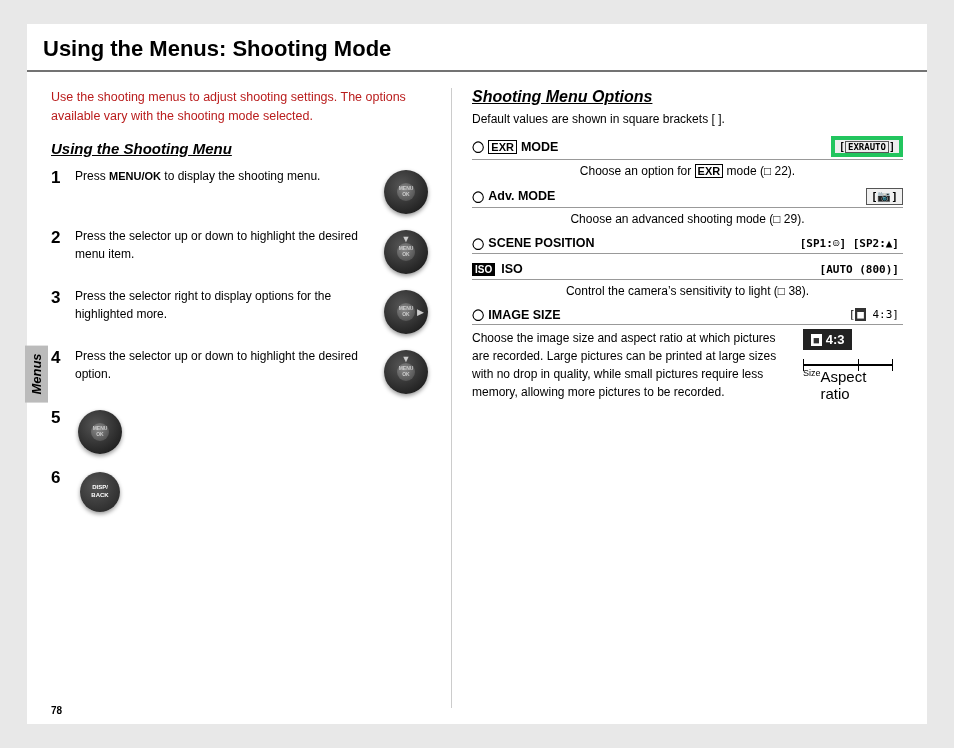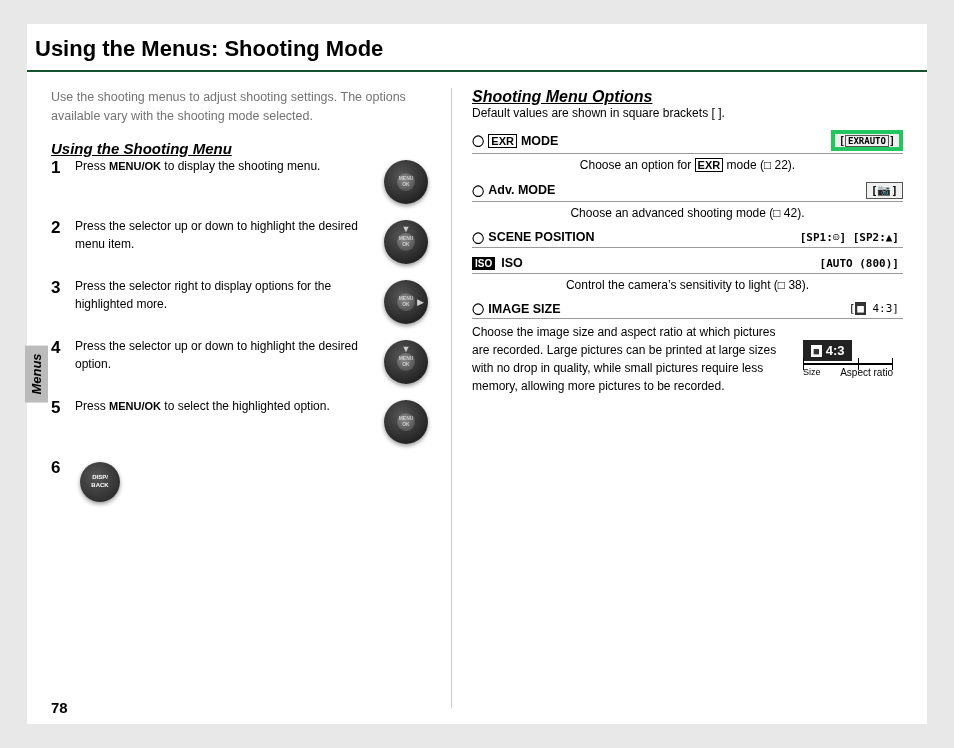--- a/index.html
+++ b/index.html
@@ -15,22 +15,22 @@
     .page {
       width: 900px;
       height: 700px;
       background: #ffffff;
       display: flex;
       flex-direction: column;
       padding: 0;
       position: relative;
     }
     .page-header {
-      border-bottom: 2px solid #14532d;
-      padding: 12px 24px 8px 8px;
+      border-bottom: 2px solid #737373;
+      padding: 12px 24px 8px 16px;
     }
     .page-header h1 {
       font-size: 22px;
       font-weight: bold;
       color: #000;
     }
     .page-content {
       display: flex;
       flex: 1;
       padding: 16px 24px;
@@ -41,29 +41,30 @@
       flex-shrink: 0;
     }
     .right-column {
       flex: 1;
       border-left: 1px solid #ccc;
       padding-left: 20px;
     }
     .intro-text {
       font-size: 12.5px;
       line-height: 1.5;
-      color: #737373;
+      color: #b91c1c;
       margin-bottom: 14px;
     }
     .section-title {
       font-size: 15px;
       font-weight: bold;
       font-style: italic;
       text-decoration: underline;
       color: #000;
+      margin-bottom: 10px;
     }
     .step-list {
       list-style: none;
       padding: 0;
     }
     .step-item {
       display: flex;
       align-items: flex-start;
       margin-bottom: 10px;
       gap: 8px;
@@ -96,21 +97,21 @@
       font-size: 11px;
       margin-top: 20px;
     }
     
     .options-title {
       font-size: 16px;
       font-weight: bold;
       font-style: italic;
       text-decoration: underline;
       color: #000;
-      margin-bottom: 0;
+      margin-bottom: 6px;
     }
     .default-note {
       font-size: 12px;
       color: #000;
       margin-bottom: 10px;
     }
     .menu-option {
       margin-bottom: 8px;
     }
     .menu-option-header {
@@ -140,21 +141,21 @@
     }
     .menu-option-desc {
       font-size: 12px;
       color: #000;
       line-height: 1.4;
       text-align: center;
     }
     .image-size-row {
       display: flex;
       gap: 12px;
-      align-items: center;
+      align-items: flex-start;
       margin-top: 4px;
     }
     .image-size-text {
       font-size: 12px;
       color: #000;
       line-height: 1.5;
       flex: 1;
     }
     .size-diagram {
       display: flex;
@@ -217,21 +218,21 @@
       line-height: 1.2;
     }
     
     .arrow-up::before { content: '▲'; font-size: 9px; color: #ccc; position: absolute; top: 4px; left: 50%; transform: translateX(-50%); }
     .arrow-down::before { content: '▼'; font-size: 9px; color: #ccc; position: absolute; bottom: 4px; left: 50%; transform: translateX(-50%); }
     .arrow-right::before { content: '▶'; font-size: 9px; color: #ccc; position: absolute; right: 4px; top: 50%; transform: translateY(-50%); }
     .page-number {
       position: absolute;
       bottom: 8px;
       left: 24px;
-      font-size: 15px;
+      font-size: 10px;
       font-weight: bold;
       color: #000;
     }
     .iso-badge {
       display: inline-block;
       background: #000;
       color: #fff;
       font-size: 10px;
       font-weight: bold;
       padding: 1px 3px;
@@ -304,23 +305,20 @@
           <div class="step-icon">
             <div class="btn-circle arrow-up arrow-down">
               <div class="btn-circle-inner"></div>
               <span class="btn-circle-label">MENU<br>OK</span>
             </div>
           </div>
         </li>
 
         <li class="step-item">
           <span class="step-number">5</span>
-          <div class="step-content">
-            <p class="step-text">Press <span class="kbd">MENU/OK</span> to select the highlighted option.</p>
-          </div>
           <div class="step-icon">
             <div class="btn-circle">
               <div class="btn-circle-inner"></div>
               <span class="btn-circle-label">MENU<br>OK</span>
             </div>
           </div>
         </li>
 
         <li class="step-item">
           <span class="step-number">6</span>
@@ -354,21 +352,21 @@
       </div>
 
       <div class="menu-option">
         <div class="menu-option-header">
           <span class="menu-option-label">
             <span style="font-size:11px;">◯</span>
             <span> Adv. MODE</span>
           </span>
           <span class="menu-option-value" style="font-size:11px;border:1px solid #555;">[📷]</span>
         </div>
-        <p class="menu-option-desc">Choose an advanced shooting mode (□ 42).</p>
+        <p class="menu-option-desc">Choose an advanced shooting mode (□ 29).</p>
       </div>
 
       <div class="menu-option">
         <div class="menu-option-header">
           <span class="menu-option-label">
             <span style="font-size:11px;">◯</span>
             <span> <b>SCENE POSITION</b></span>
           </span>
           <span class="menu-option-value" style="font-size:11px;border:none;background:none;">[SP1:☺] [SP2:▲]</span>
         </div>
@@ -393,29 +391,29 @@
           </span>
           <span class="menu-option-value" style="font-size:11px;border:none;background:none;font-weight:normal;">[<span style="background:#333;color:#fff;padding:0 2px;">■</span> 4:3]</span>
         </div>
         <div class="image-size-row">
           <p class="image-size-text">Choose the image size and aspect ratio at which pictures are recorded.  Large pictures can be printed at large sizes with no drop in quality, while small pictures require less memory, allowing more pictures to be recorded.</p>
           <div class="size-diagram">
             <div class="size-badge">
               <span style="background:#fff;color:#333;font-size:11px;padding:0 2px;">■</span>
               <span>4:3</span>
             </div>
-            <div style="position:relative;width:75px;margin-top:0;">
+            <div style="position:relative;width:75px;margin-top:12px;">
               <div style="height:2px;background:#000;width:90px;position:relative;">
                 <div style="position:absolute;left:0;top:-5px;width:1px;height:12px;background:#000;"></div>
                 <div style="position:absolute;left:55px;top:-5px;width:1px;height:12px;background:#000;"></div>
                 <div style="position:absolute;right:0;top:-5px;width:1px;height:12px;background:#000;"></div>
               </div>
               <div style="display:flex;justify-content:space-between;width:90px;margin-top:2px;">
                 <span style="font-size:9px;">Size</span>
-                <span style="font-size:10px;">Aspect ratio</span>
+                <span style="font-size:15px;">Aspect ratio</span>
               </div>
             </div>
           </div>
         </div>
       </div>
 
     </div>
   </div>
 
   <div class="page-number">78</div>

